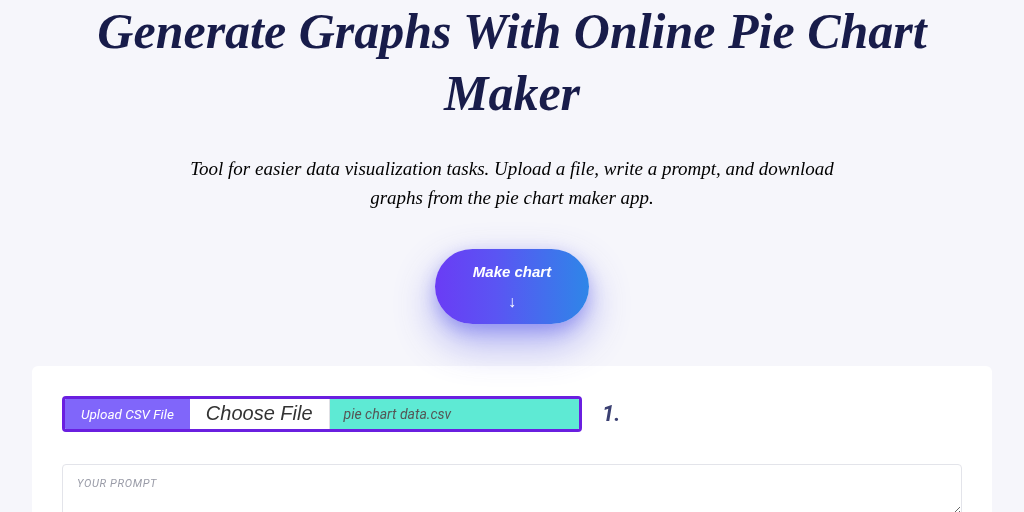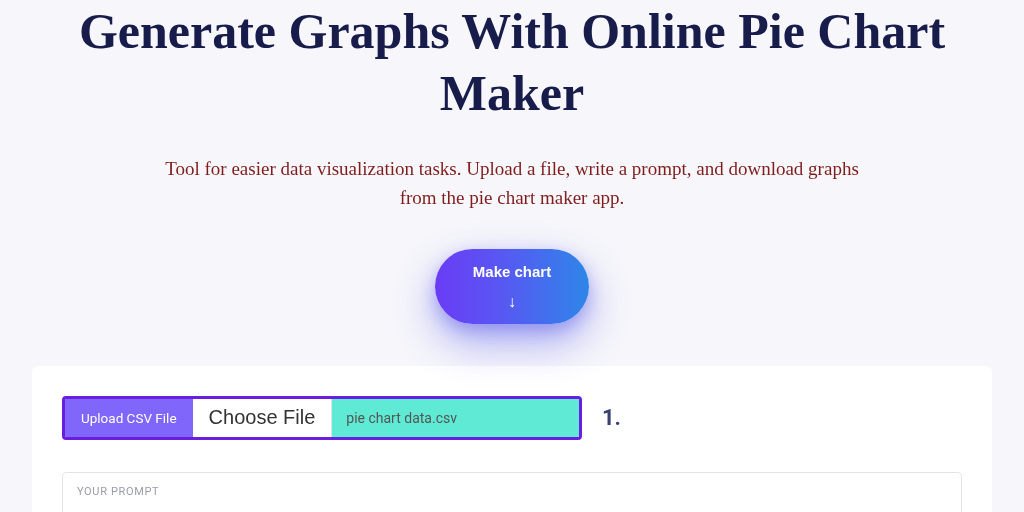--- a/index.html
+++ b/index.html
@@ -1,15 +1,15 @@
 <!DOCTYPE html>
 <html><head>
   <meta charset="utf-8">
   <style>
-    * { margin: 0; padding: 0; box-sizing: border-box; }
+    * { margin: 0; padding: 0; box-sizing: border-box; font-style: italic; }
     body {
       width: 1024px;
       height: 512px;
       background: #f6f6fb;
       font-family: -apple-system, BlinkMacSystemFont, "Segoe UI", Roboto, sans-serif;
       overflow: hidden;
     }
     .hero {
       text-align: center;
       padding-top: 0;
@@ -19,21 +19,21 @@
       font-size: 50px;
       font-weight: 700;
       color: #181c4a;
       line-height: 1.24;
       margin: 0 auto;
       max-width: 920px;
     }
     .hero-subtitle {
       font-family: Georgia, "Times New Roman", serif;
       font-size: 19px;
-      color: #7f1d1d;
+      color: #000000;
       line-height: 1.55;
       margin: 30px auto 0;
       max-width: 700px;
     }
     .cta-wrap {
       margin-top: 36px;
       display: flex;
       justify-content: center;
     }
     .cta-button {
@@ -67,21 +67,21 @@
       display: flex;
       align-items: center;
       gap: 20px;
     }
     .upload-block {
       display: flex;
       align-items: stretch;
       border: 3px solid #6a1fe0;
       border-radius: 4px;
       overflow: hidden;
-      height: 44px;
+      height: 36px;
       width: 520px;
     }
     .upload-label {
       background: #8066fa;
       color: #fff;
       font-size: 13.5px;
       display: flex;
       align-items: center;
       padding: 0 16px;
       white-space: nowrap;

